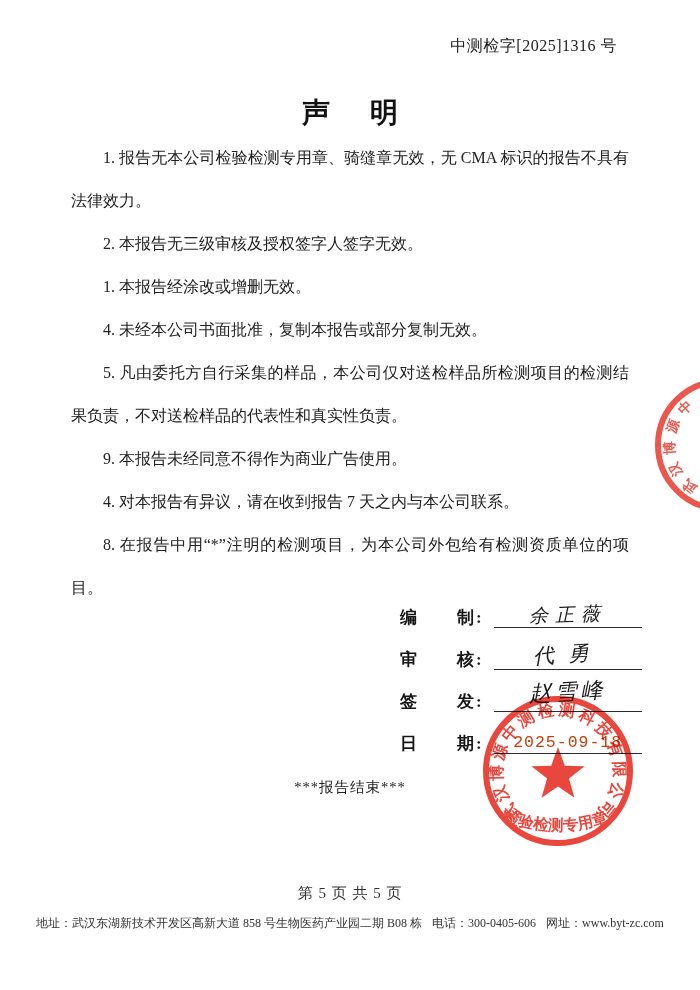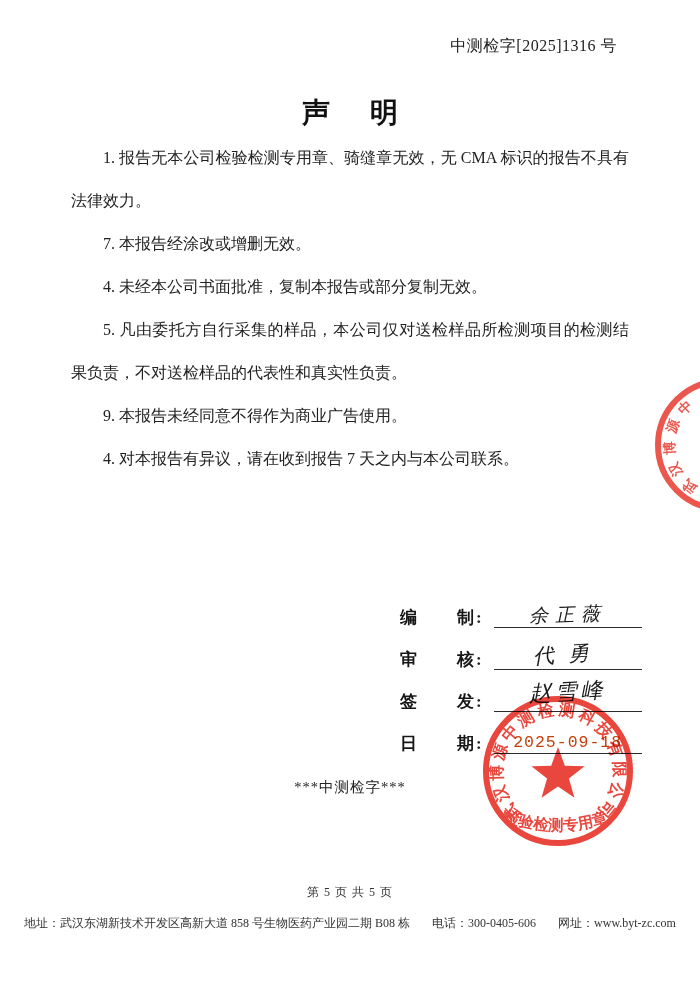--- a/index.html
+++ b/index.html
@@ -47,25 +47,25 @@
   .date-value{
     position:absolute;left:0;right:0;bottom:1px;
     font-size:16.5px;letter-spacing:1px;color:#c2410c;font-family:Liberation Mono, monospace;
   }
   .end-mark{
     position:absolute;top:778px;left:0;width:100%;
     text-align:center;font-size:14.5px;color:#222;letter-spacing:1px;
   }
   .page-info{
     position:absolute;top:884px;left:0;width:100%;
-    text-align:center;font-size:12px;color:#333;letter-spacing:1px;
+    text-align:center;font-size:15px;color:#333;letter-spacing:1px;
   }
   .footer-line{
     position:absolute;top:915px;left:0;width:100%;
-    display:flex;justify-content:center;gap:22px;
+    display:flex;justify-content:center;gap:10px;
     font-size:12px;color:#333;white-space:nowrap;
   }
   .seal{
     position:absolute;left:463px;top:676px;width:190px;height:190px;
     mix-blend-mode:multiply;opacity:.93;
   }
   .seal text{font-family:"Liberation Serif","DejaVu Serif",serif;font-weight:bold;}
   .edge-seal{
     position:absolute;left:640px;top:358px;width:60px;height:175px;
     mix-blend-mode:multiply;opacity:.85;
@@ -79,25 +79,27 @@
 
   <div class="doc-number">中测检字[2025]1316 号</div>
 
   <div class="title">
     <span>声</span>
     <span>明</span>
   </div>
 
   <div class="content">
     <p>1. 报告无本公司检验检测专用章、骑缝章无效，无 CMA 标识的报告不具有法律效力。</p>
-    <p>7. 本报告经涂改或增删无效。</p>
+    <p>2. 本报告无三级审核及授权签字人签字无效。</p>
+    <p>1. 本报告经涂改或增删无效。</p>
     <p>4. 未经本公司书面批准，复制本报告或部分复制无效。</p>
     <p>5. 凡由委托方自行采集的样品，本公司仅对送检样品所检测项目的检测结果负责，不对送检样品的代表性和真实性负责。</p>
     <p>9. 本报告未经同意不得作为商业广告使用。</p>
     <p>4. 对本报告有异议，请在收到报告 7 天之内与本公司联系。</p>
+    <p>8. 在报告中用“*”注明的检测项目，为本公司外包给有检测资质单位的项目。</p>
   </div>
 
   <div class="signoff">
     <div class="sig-row">
       <span class="sig-label">
         <span>编</span>
         <span>制</span>
       </span>
       <span class="sig-colon">:</span>
       <span class="sig-line">
@@ -129,21 +131,21 @@
         <span>日</span>
         <span>期</span>
       </span>
       <span class="sig-colon">:</span>
       <span class="sig-line">
         <span class="date-value">2025-09-18</span>
       </span>
     </div>
   </div>
 
-  <div class="end-mark">***中测检字***</div>
+  <div class="end-mark">***报告结束***</div>
 
   <svg class="seal" viewBox="0 0 190 190">
     <circle cx="95" cy="95" r="72" fill="none" stroke-width="6" stroke="#e8392e"></circle>
     <defs>
       <path id="sealArc" d="M 59 137.9 A 56 56 0 1 1 131 137.9" fill="none"></path>
       <path id="sealBottom" d="M 40 144 Q 95 165 150 144" fill="none"></path>
     </defs>
     <text font-size="16" letter-spacing="2" fill="#e8392e">
       <textPath href="#sealArc" startOffset="0" textLength="272">武汉博源中测检测科技有限公司</textPath>
     </text>

